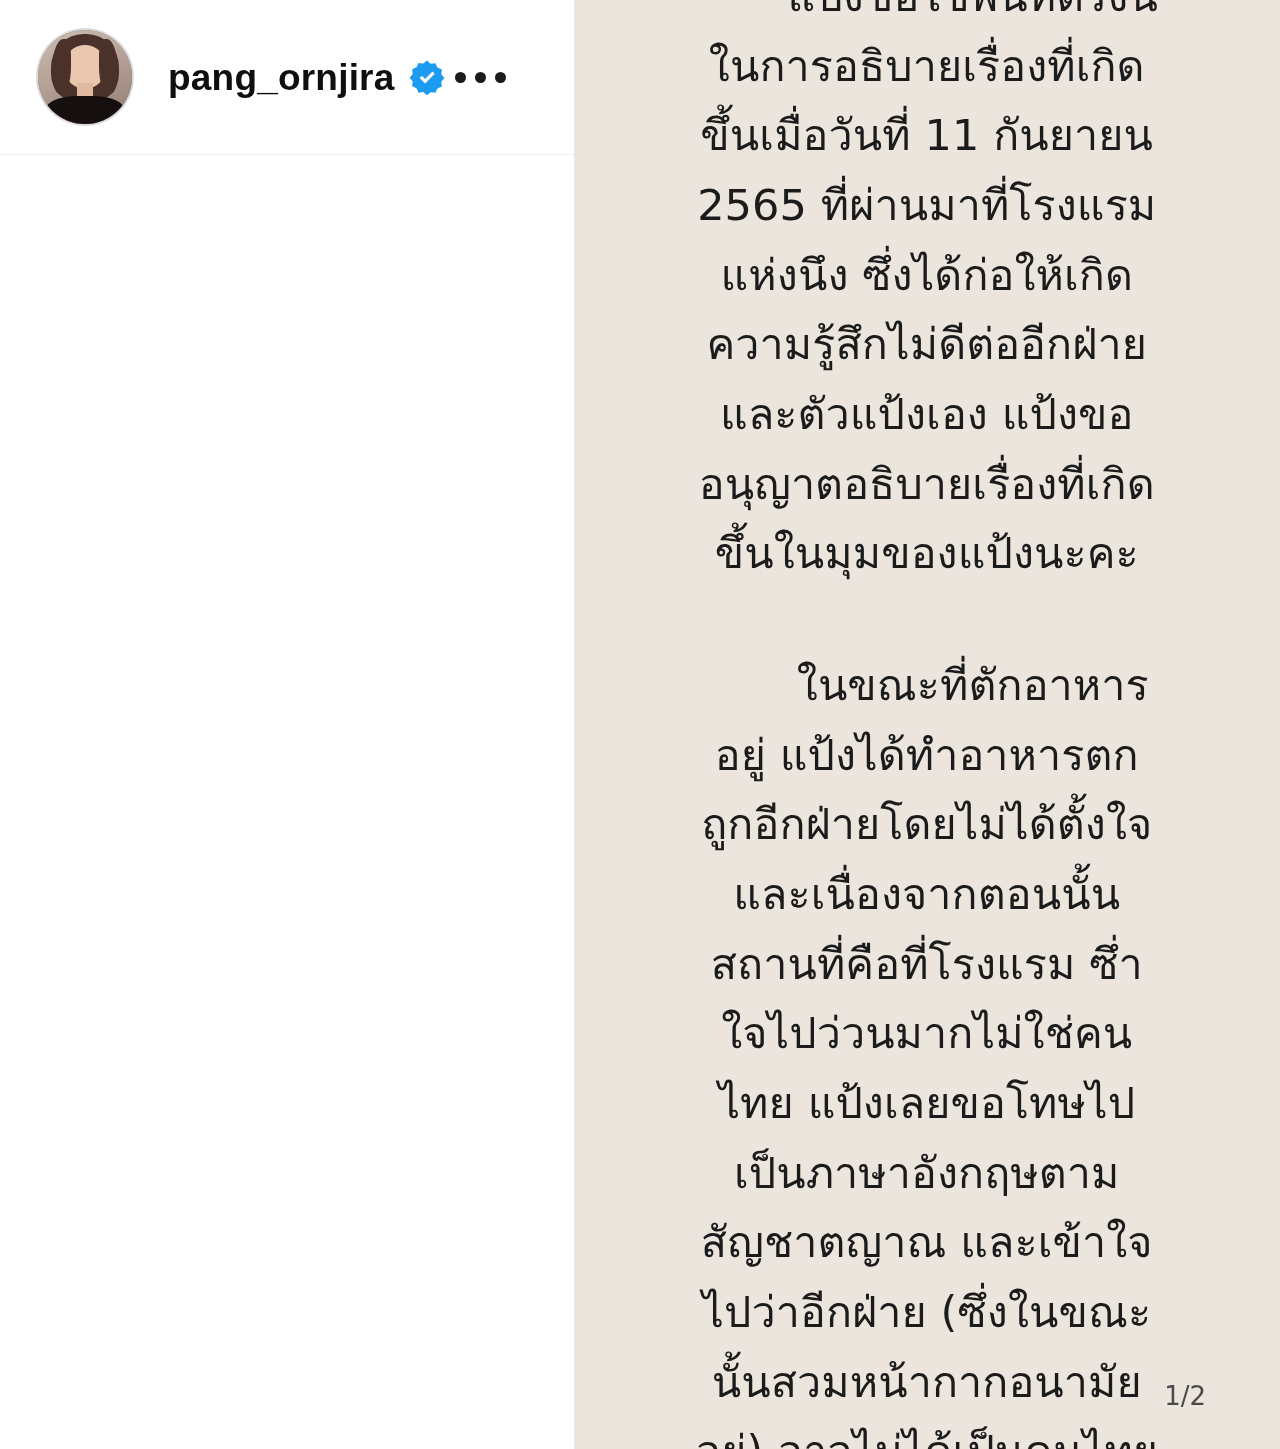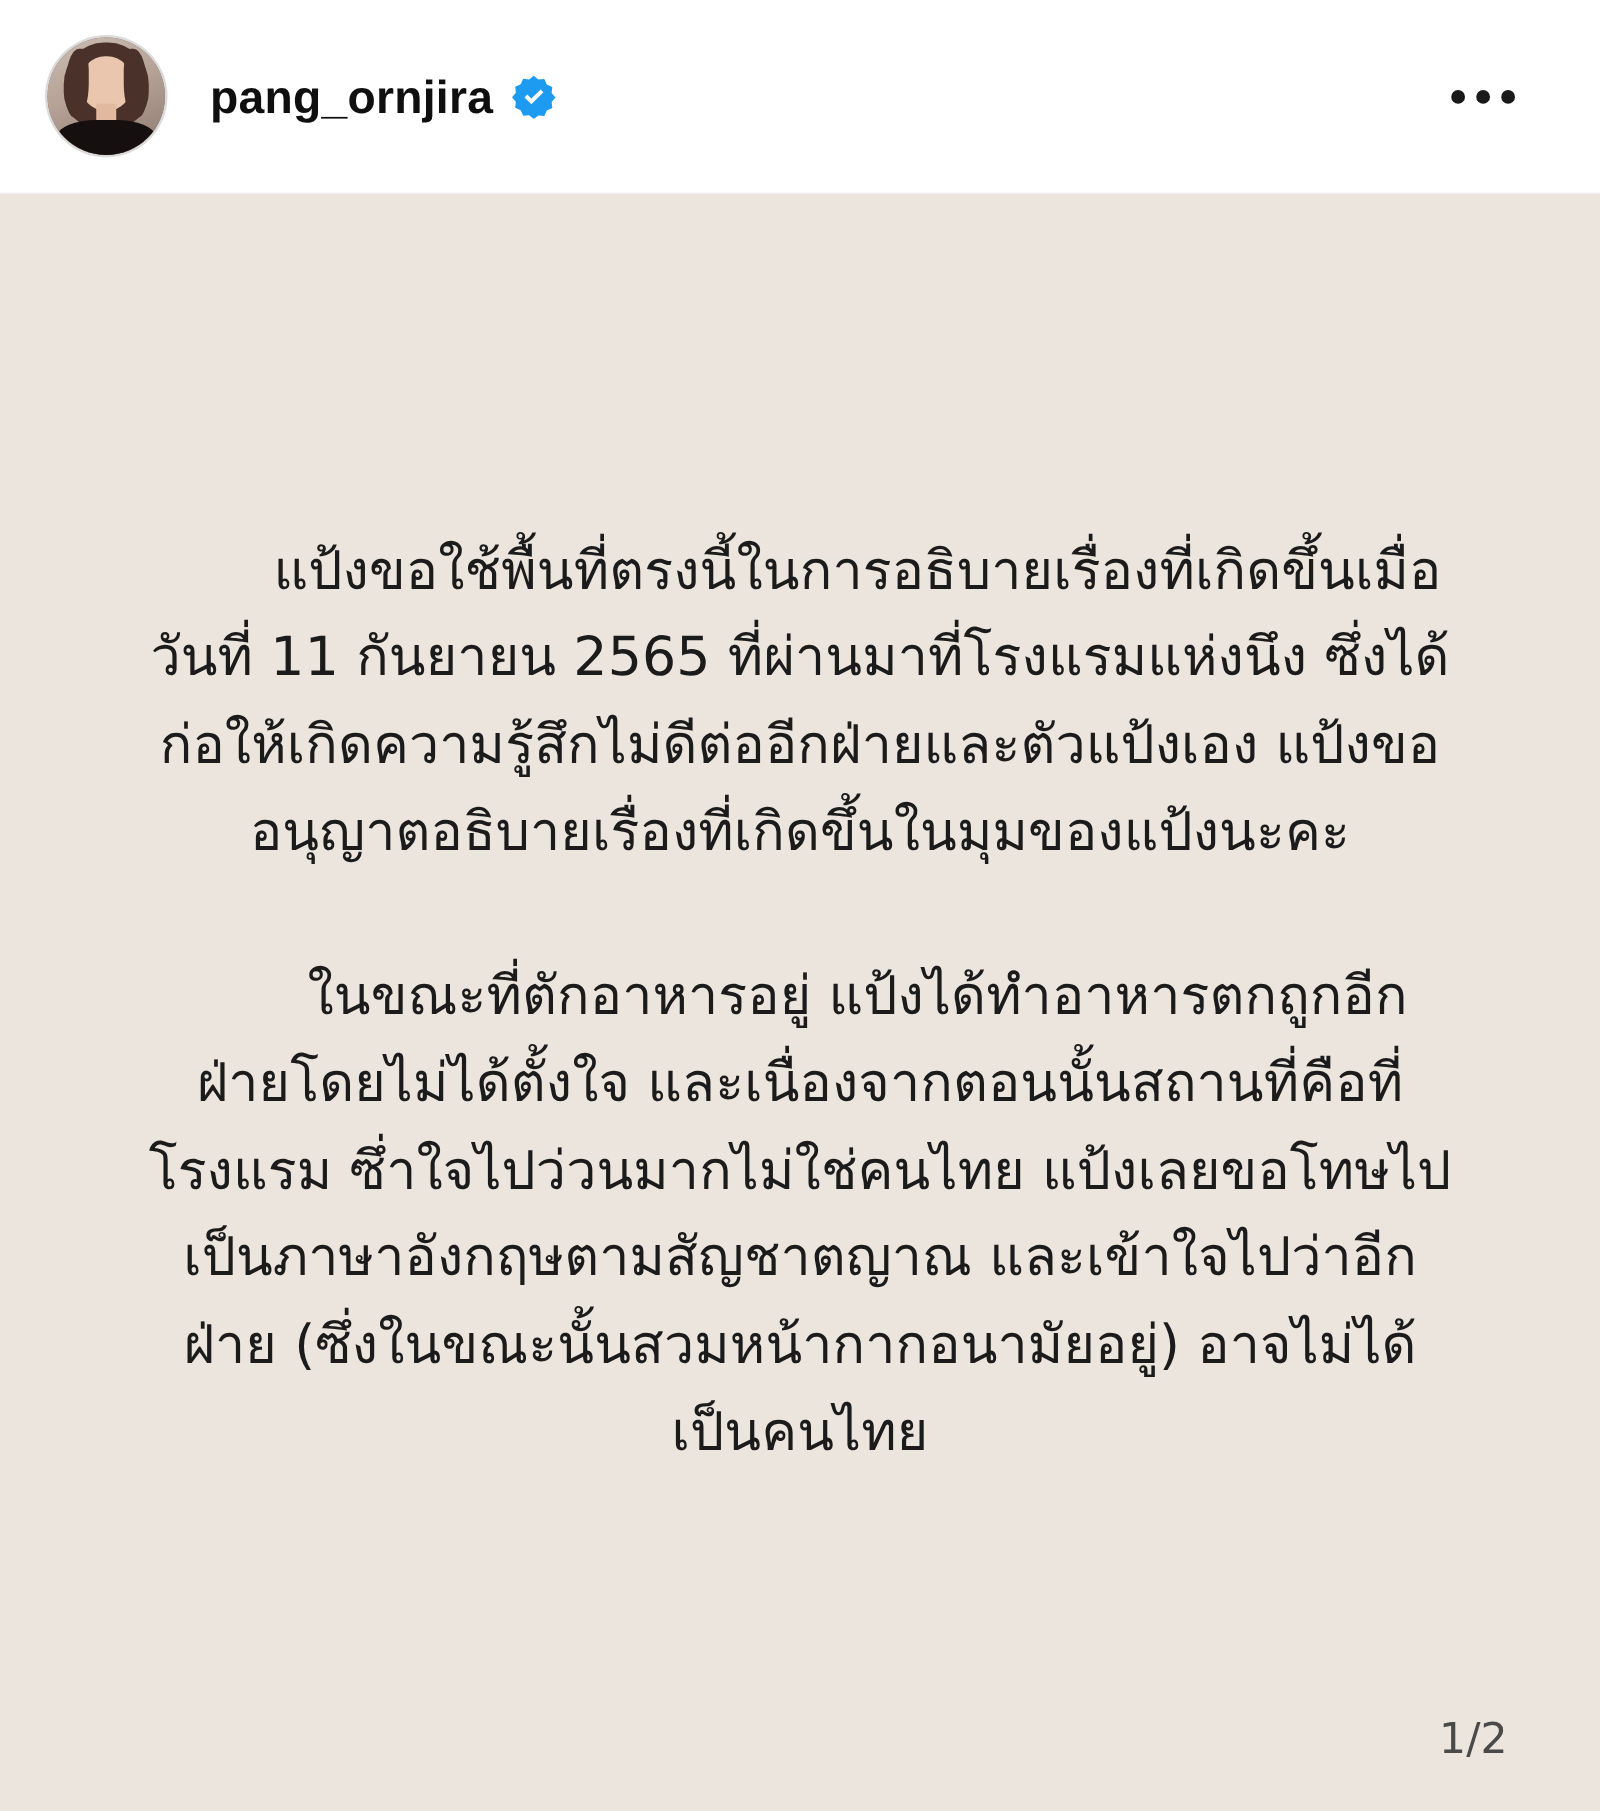--- a/index.html
+++ b/index.html
@@ -9,21 +9,21 @@
     height: 1449px;
     background: #ffffff;
     font-family: "Liberation Sans", sans-serif;
     overflow: hidden;
   }
 
   .post {
     width: 1280px;
     height: 1449px;
     display: flex;
-    flex-direction: column;
+    flex-direction: row;
     background: #ffffff;
   }
 
   
   .post-header {
     height: 155px;
     flex: 0 0 155px;
     display: flex;
     align-items: center;
     padding: 0 36px;
@@ -162,21 +162,21 @@
     letter-spacing: 0.1px;
   }
   .slide-text p { margin: 0; }
   .slide-text p.indent { text-indent: 92px; }
   .slide-text p.gap { margin-top: 62px; }
 
   .page-counter {
     position: absolute;
     right: 74px;
     bottom: 38px;
-    font-size: 34px;
+    font-size: 26px;
     color: #4a4a4a;
     font-family: "DejaVu Sans", sans-serif;
   }
 </style>
 </head>
 <body>
 
 <div class="post">
 
   <div class="post-header">

